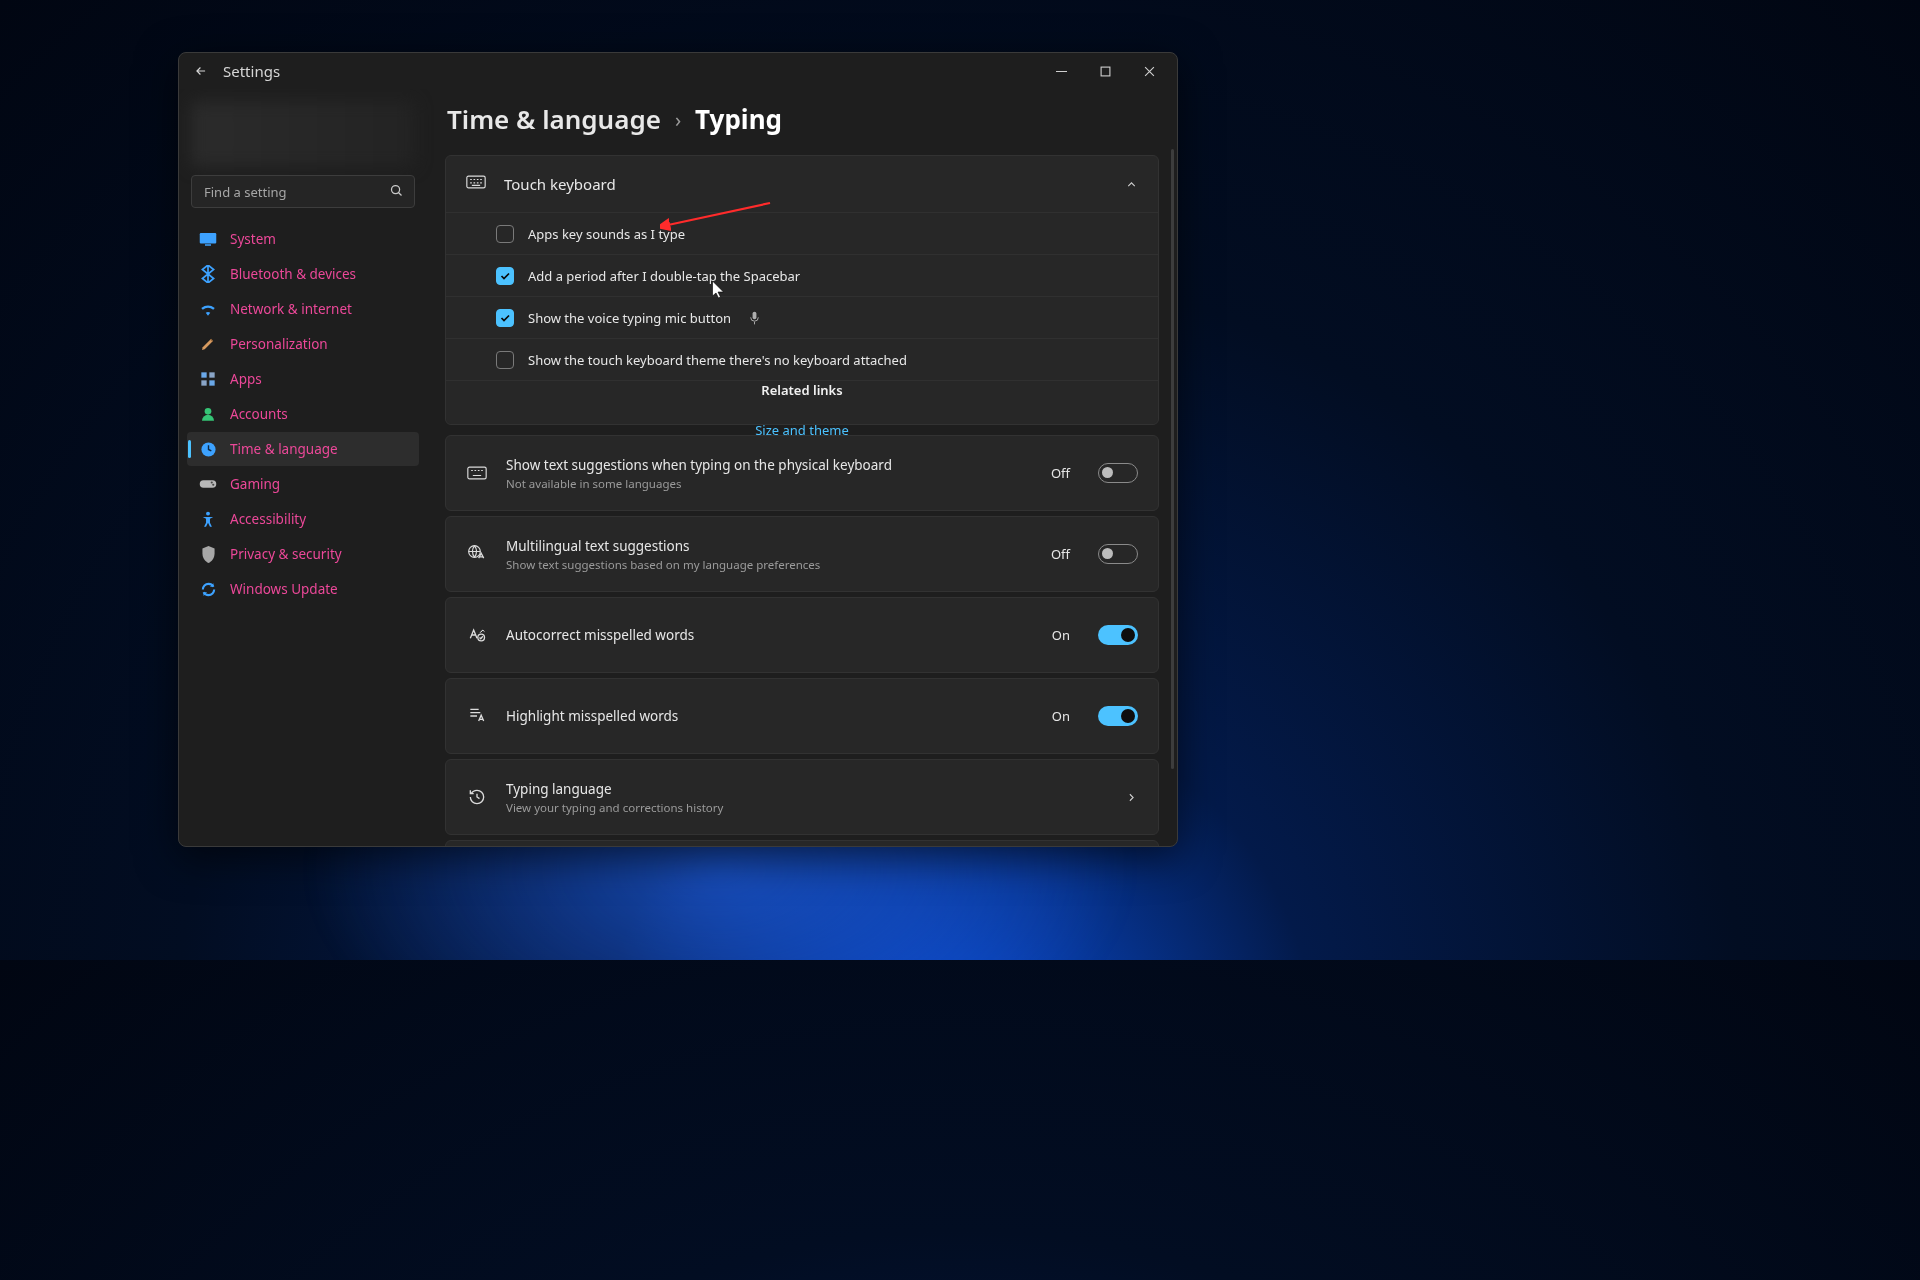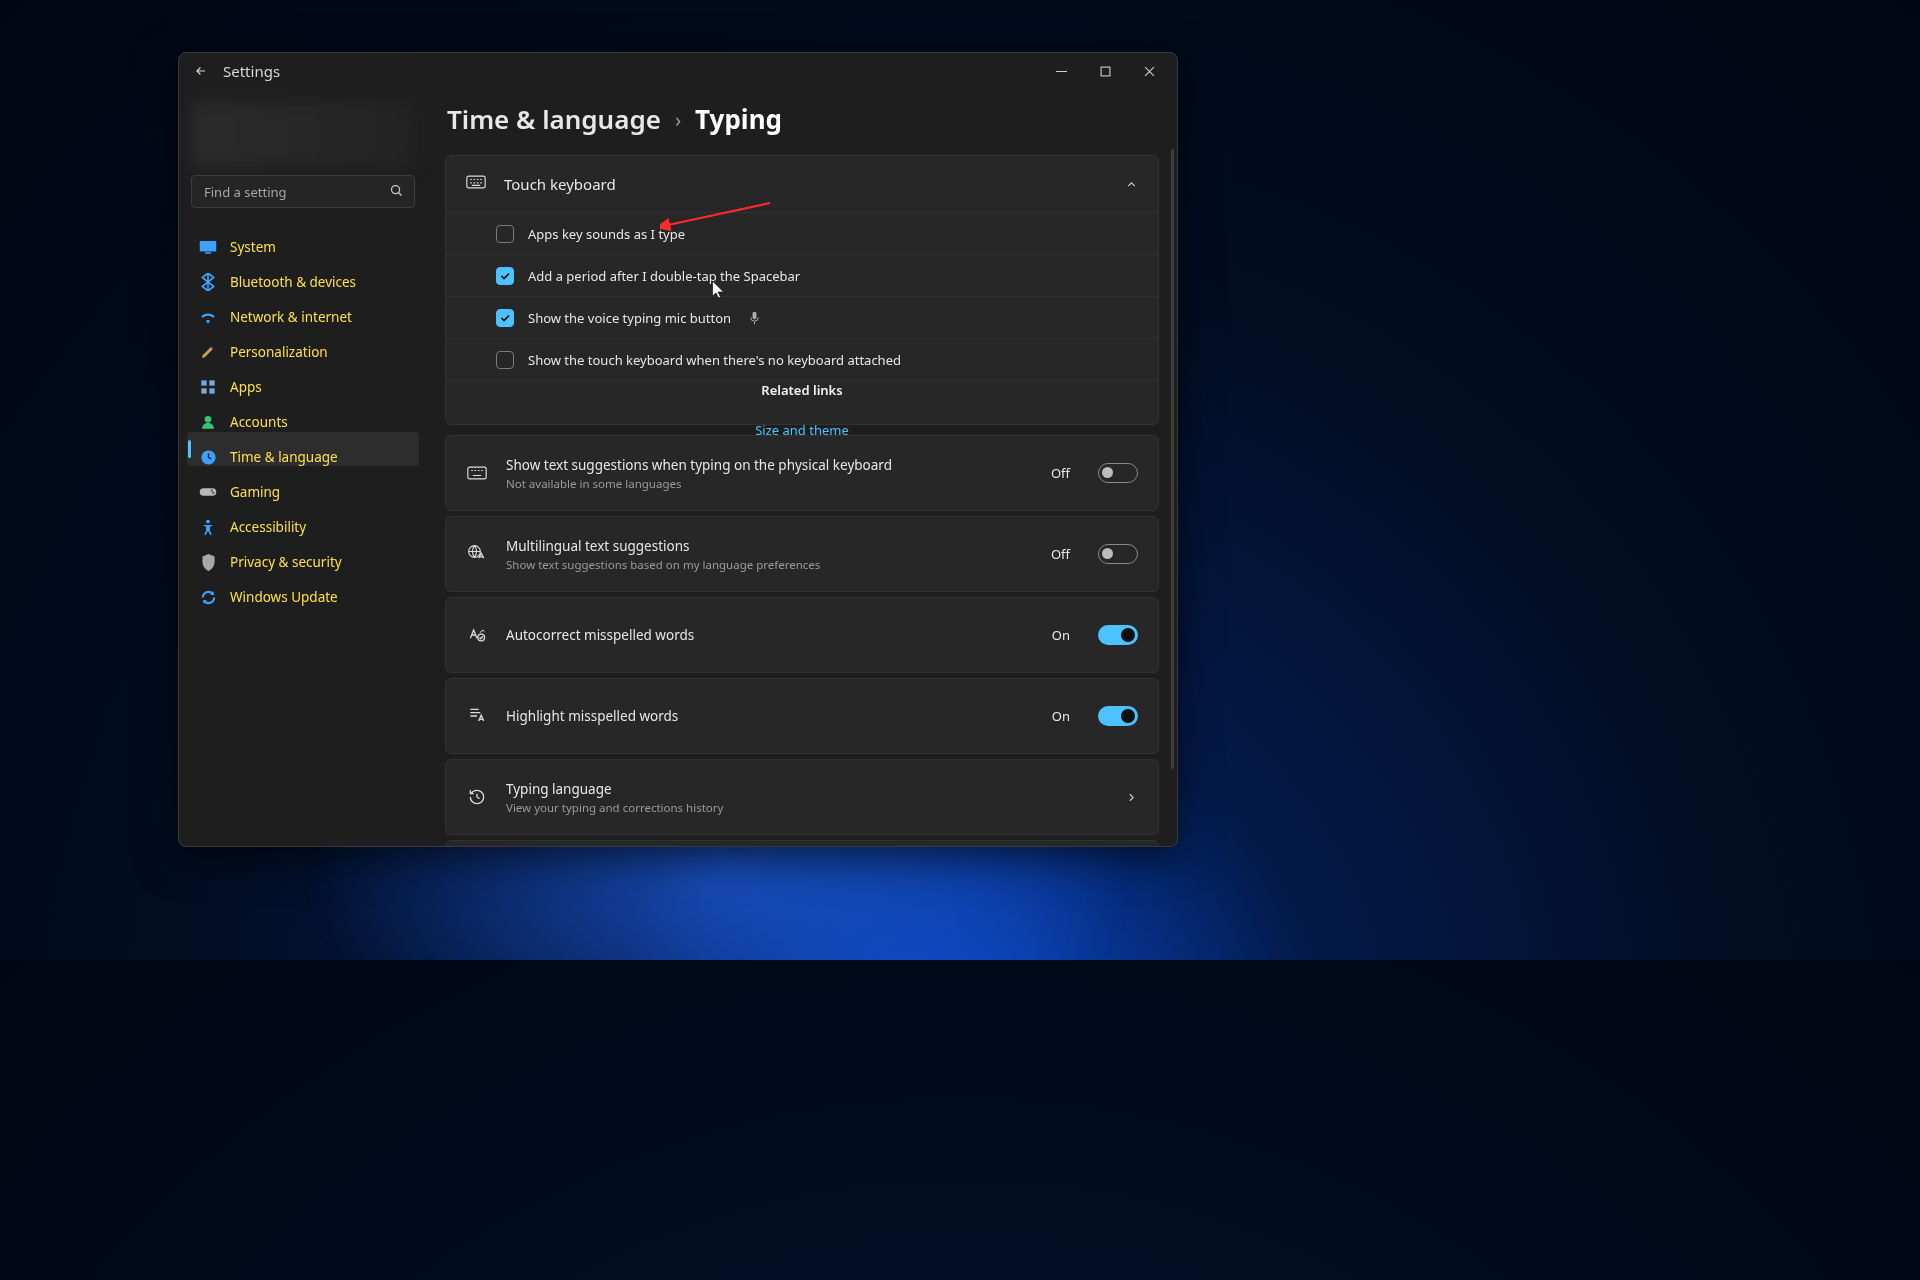--- a/index.html
+++ b/index.html
@@ -27,22 +27,22 @@
   .profile { height:66px; margin:4px 4px 6px 4px; border-radius:6px; filter: blur(8px);
     background: linear-gradient(90deg,#2b2b2b,#232323); }
   .search { position:relative; margin:2px 4px 14px 4px; }
   .search input {
     width:100%; height:33px; background:#252525; border:1px solid #3d3d3d; border-radius:4px;
     color:#d6d6d6; padding:0 34px 0 12px; font-size:13px; outline:none;
   }
   .search input::placeholder{color:#a6a6a6;}
   .search .sicon { position:absolute; right:10px; top:8px; width:16px; height:16px; color:#c9c9c9;}
   .nav { display:flex; flex-direction:column; gap:1px; }
-  .nav-item { position:relative; display:flex; align-items:flex-end; gap:13px; height:34px; padding:0 10px 0 12px;
-    border-radius:4px; color:#fde047; font-size:13.5px; cursor:pointer;}
+  .nav-item { position:relative; display:flex; align-items:center; gap:13px; height:34px; padding:0 10px 0 12px;
+    border-radius:4px; color:#ec4899; font-size:13.5px; cursor:pointer;}
   .nav-item.active { background:#2d2d2d; }
   .nav-item.active::before { content:""; position:absolute; left:1px; top:8px; bottom:8px; width:3px;
     background:#4cc2ff; border-radius:2px;}
   .nav-item .icon { width:18px; height:18px; display:flex; align-items:center; justify-content:center; flex:0 0 18px;}
   .main { flex:1; padding:8px 18px 10px 18px; overflow:hidden; position:relative;}
   .breadcrumb { display:flex; align-items:center; gap:14px; font-size:26px; margin:4px 0 18px 2px;}
   .breadcrumb .parent { color:#e8e8e8; font-weight:600; }
   .breadcrumb .sep { color:#9c9c9c; font-size:20px;}
   .breadcrumb .current { color:#fff; font-weight:700; }
   .panel { background:#272727; border:1px solid #323232; border-radius:6px; margin-bottom:5px;}
@@ -269,21 +269,21 @@
           <span>Show the voice typing mic button</span>
           <span class="mic">
               <svg width="11" height="14" viewBox="0 0 16 22" fill="currentColor">
                 <rect x="5" y="1" width="6" height="12" rx="3"></rect>
                 <path d="M2 10a6 6 0 0012 0M8 17v4" stroke="currentColor" stroke-width="1.5" fill="none"></path>
               </svg>
             </span>
         </div>
         <div class="opt-row">
           <span class="chk"></span>
-          <span>Show the touch keyboard when there's no keyboard attached</span>
+          <span>Show the touch keyboard theme there's no keyboard attached</span>
         </div>
         <div class="related" style="border:none;border-top:1px solid #303030;border-radius:0 0 6px 6px;margin:0;flex-direction:column;">
           <span class="lbl">Related links</span>
           <a href="#">Size and theme</a>
         </div>
       </div>
 
       <div class="setting" style="margin-top:10px;">
         <span class="icon">
             <svg width="20" height="14" viewBox="0 0 24 16" fill="none" stroke="currentColor" stroke-width="1.4">

